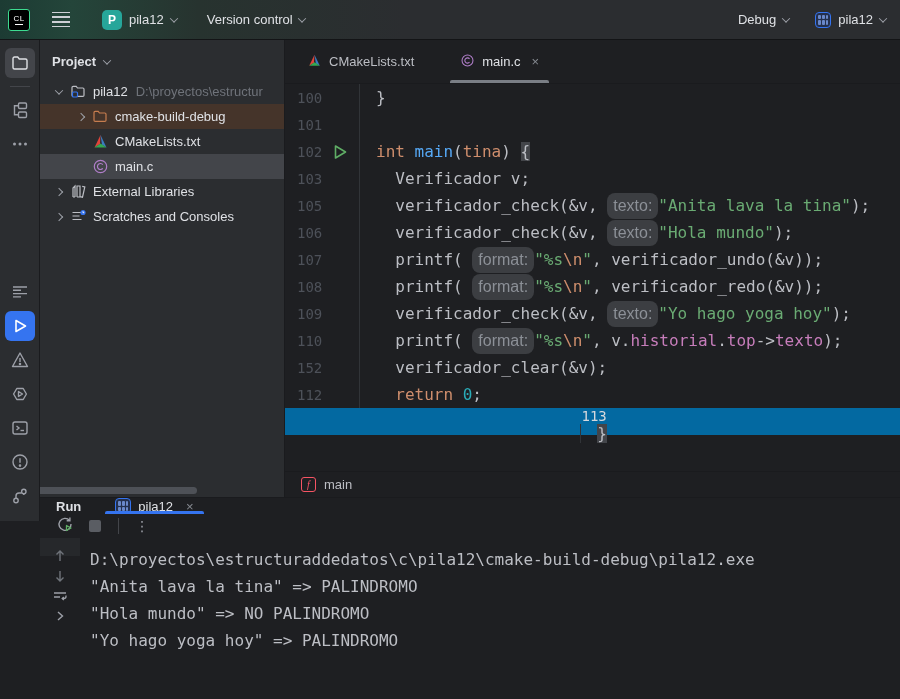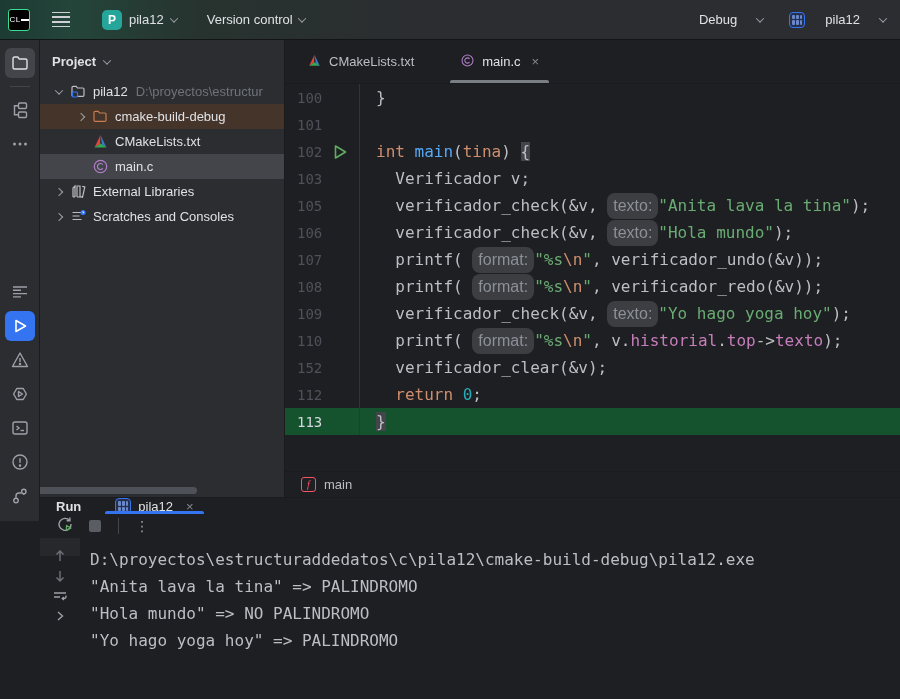--- a/index.html
+++ b/index.html
@@ -4,35 +4,35 @@
 <style>
   * { margin:0; padding:0; box-sizing:border-box; }
   html,body { width:900px; height:699px; overflow:hidden; background:#1E1F22;
               font-family:"Liberation Sans", sans-serif; color:#DFE1E5; }
 
   
   .topbar { height:40px; width:900px; display:flex; align-items:center;
     background:linear-gradient(90deg,#1C3B33 0%, #24453a 8%, #27332f 22%, #2B2D30 45%, #2B2D30 100%);
     border-bottom:1px solid #131416; padding:0 14px 0 8px; }
   .clion-logo { width:22px; height:22px; border:1.5px solid #3DDC91; border-radius:3px;
-    display:flex; flex-direction:row; align-items:center; justify-content:center;
+    display:flex; flex-direction:column; align-items:center; justify-content:center;
     font-size:8px; font-weight:normal; color:#fff; background:#000; letter-spacing:.5px; }
   .clion-logo i { display:block; width:8px; height:1.5px; background:#fff; margin-top:1px; }
   .hamburger { margin-left:16px; width:30px; height:28px; border-radius:4px; display:flex;
     flex-direction:column; justify-content:center; gap:3px; align-items:center; cursor:pointer; }
   .hamburger i { width:18px; height:1.6px; background:#CED0D6; display:block; }
   .proj-widget { margin-left:18px; display:flex; align-items:center; gap:7px; padding:4px 8px;
     border-radius:6px; cursor:pointer; }
   .avatar { width:20px; height:20px; border-radius:5px; background:#26A69A; color:#fff;
     font-size:12px; font-weight:bold; display:flex; align-items:center; justify-content:center; }
   .tb-label { font-size:13px; color:#DFE1E5; }
   .vcs-widget { margin-left:14px; display:flex; align-items:center; gap:6px; padding:4px 8px;
     border-radius:6px; cursor:pointer; }
   .tb-right { margin-left:auto; display:flex; align-items:center; gap:26px; }
-  .debug-widget, .runconf-widget { display:flex; align-items:center; gap:20px; cursor:pointer; }
+  .debug-widget, .runconf-widget { display:flex; align-items:center; gap:7px; cursor:pointer; }
   .appicon { width:16px; height:16px; border:1.5px solid #3574F0; border-radius:4px;
     background:#24304d; display:grid; grid-template-columns:repeat(3,1fr); gap:1px; padding:2px; }
   .appicon i { background:#6a88c9; border-radius:1px; }
   .chev { width:6px; height:6px; border-right:1.5px solid #9DA0A8; border-bottom:1.5px solid #9DA0A8;
     display:inline-block; transform:rotate(45deg) translate(-1px,-1px); }
   .chev.right { transform:rotate(-45deg); }
 
   
   .body { display:flex; height:481px; }
   .activitybar { width:40px; background:#2B2D30; border-right:1px solid #1A1B1E;
@@ -72,21 +72,21 @@
     color:#BCBEC4; position:relative; cursor:pointer; }
   .tab.active { color:#DFE1E5; }
   .tab.active::after { content:""; position:absolute; left:4px; right:4px; bottom:0;
     height:3px; background:#7A7E85; border-radius:2px 2px 0 0; }
   .tab .close { color:#868A91; font-size:13px; margin-left:4px; cursor:pointer; }
   .tab-gap { width:18px; }
 
   .code-area { flex:1; position:relative; overflow:hidden;
     font-family:"DejaVu Sans Mono", monospace; font-size:16px; }
   .code-line { height:27px; display:flex; align-items:center; white-space:pre; }
-  .code-line.current { background:#14532d; }
+  .code-line.current { background:#0369a1;flex-direction:column; }
   .ln { width:46px; flex:none; text-align:left; padding-left:12px;
     font-size:14px; color:#4D5159; }
   .ln-cur { color:#D5D8DD; }
   .gut-run { width:26px; flex:none; display:flex; align-items:center; }
   .code-text { padding-left:16px; border-left:1px solid #313438; height:27px;
     display:flex; align-items:center; margin-left:2px; }
   .tok-p { color:#BCBEC4; } .tok-k { color:#CF8E6D; } .tok-fd { color:#56A8F5; }
   .tok-s { color:#6AAB73; } .tok-e { color:#CF8E6D; } .tok-n { color:#2AACB8; }
   .tok-f { color:#C77DBB; }
   .tok-bm { color:#BCBEC4; background:#43454A; }

